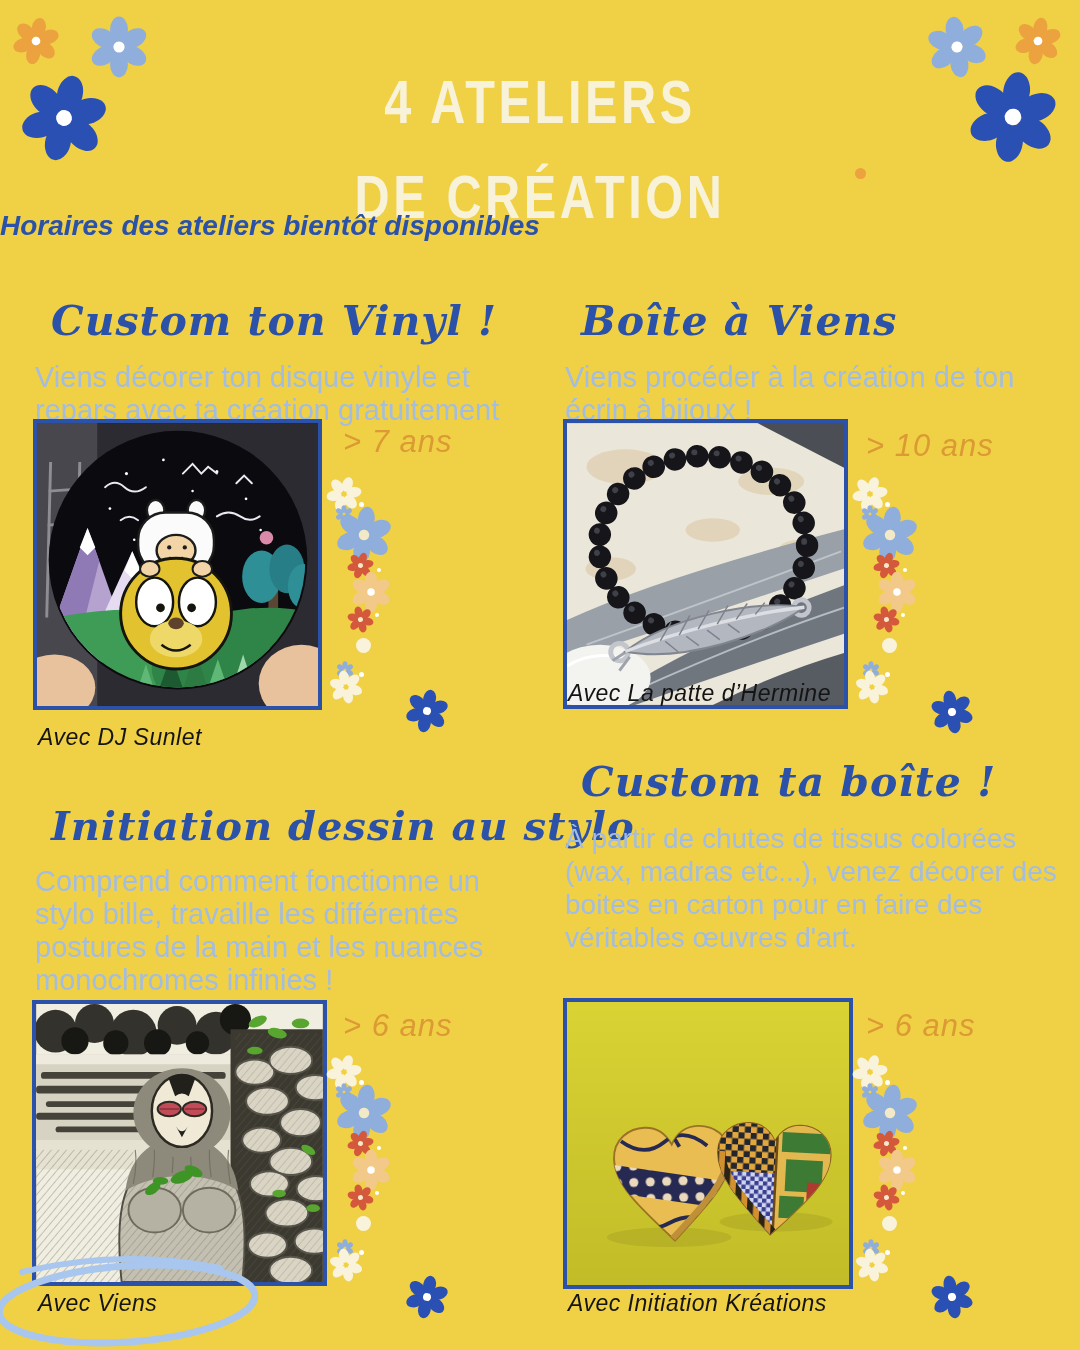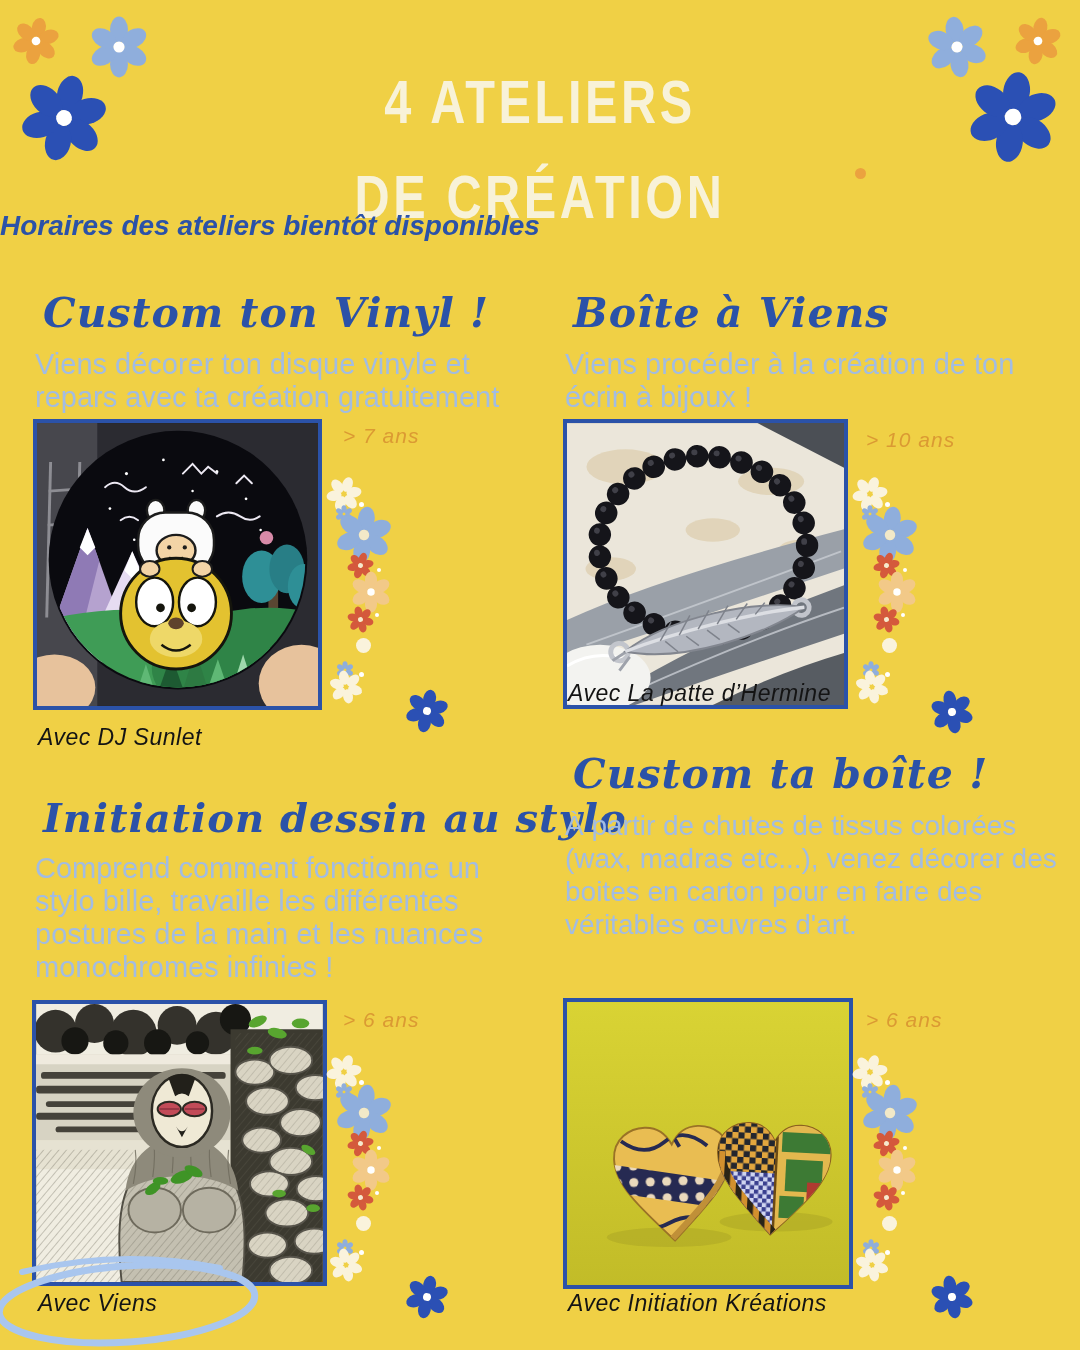--- a/index.html
+++ b/index.html
@@ -12,28 +12,28 @@
 
   
   .title{position:absolute;left:0;right:0;top:18px;text-align:center;
     color:var(--title,#F8F2D8);font-weight:700;font-size:54px;line-height:95px;letter-spacing:4px}
   .title .tl{display:block;transform:scale(.9,1.14)}
   .subtitle{position:absolute;left:0;right:0;top:210px;text-align:left;
     font-style:italic;font-weight:700;font-size:28px;color:var(--blue,#2B52A8)}
 
   
   .wtext{position:absolute}
-  .wtitle{margin:8px;font-family:"DejaVu Serif",serif;font-style:italic;font-weight:600;
+  .wtitle{margin:16px;font-family:"DejaVu Serif",serif;font-style:italic;font-weight:600;
     font-size:41px;color:var(--blue,#2B52A8);letter-spacing:1px;white-space:nowrap}
   .wdesc{margin:11px 0 0;font-size:29px;line-height:33px;color:var(--textblue,#A2BCE2)}
 
   .photo{position:absolute;border:4px solid var(--blue,#2B52A8);box-sizing:border-box;background:#222}
   .photo svg{display:block;width:100%;height:100%}
 
-  .age{position:absolute;font-style:italic;font-size:21px;color:var(--orange,#DB9A33);letter-spacing:1px}
+  .age{position:absolute;font-style:italic;font-size:31px;color:var(--orange,#DB9A33);letter-spacing:1px}
   .credit{position:absolute;font-style:italic;font-size:23px;color:var(--ink,#141414);letter-spacing:.5px;white-space:nowrap}
 
   
   .flower{position:absolute;overflow:visible;fill:currentColor}
   .garland{position:absolute;width:70px;height:235px}
   .dot{position:absolute;border-radius:50%;background:#fff}
   .dot.cream{background:var(--fcream,#FAF3DC)}
   .odot{position:absolute;border-radius:50%;background:var(--forange,#EBA23F)}
   .annot{position:absolute;pointer-events:none}
 </style>

